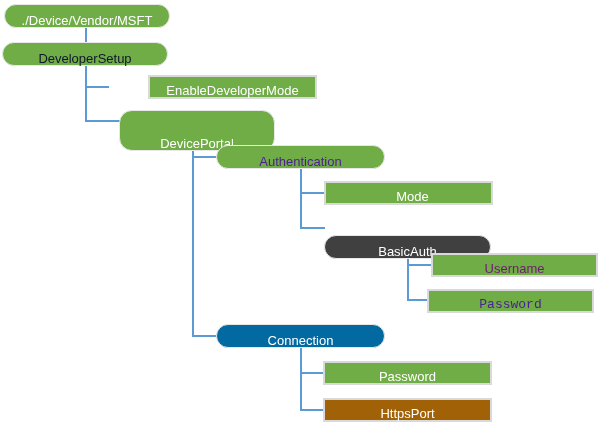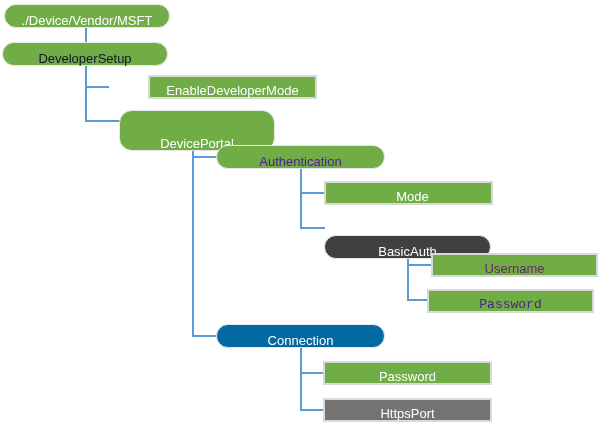--- a/index.html
+++ b/index.html
@@ -92,17 +92,17 @@
       </div>
       <div class="node rect" style="left: 427px; top: 289px; width: 167px; height: 24px; background: rgb(112, 173, 71); color: #4c1d95; font-family: Liberation Mono, monospace;">
         <span class="node-label">Password</span>
       </div>
       <div class="node pill" style="left: 216px; top: 324px; width: 169px; height: 24px; background: #0369a1; color: rgb(255, 255, 255);">
         <span class="node-label">Connection</span>
       </div>
       <div class="node rect" style="left: 323px; top: 361px; width: 169px; height: 24px; background: rgb(112, 173, 71); color: rgb(255, 255, 255);">
         <span class="node-label">Password</span>
       </div>
-      <div class="node rect" style="left: 323px; top: 398px; width: 169px; height: 24px; background: #737373; color: rgb(255, 255, 255);">
+      <div class="node rect" style="left: 323px; top: 398px; width: 169px; height: 24px; background: #a16207; color: rgb(255, 255, 255);">
         <span class="node-label">HttpsPort</span>
       </div>
     </div>
 </div>
 
 </body></html>

